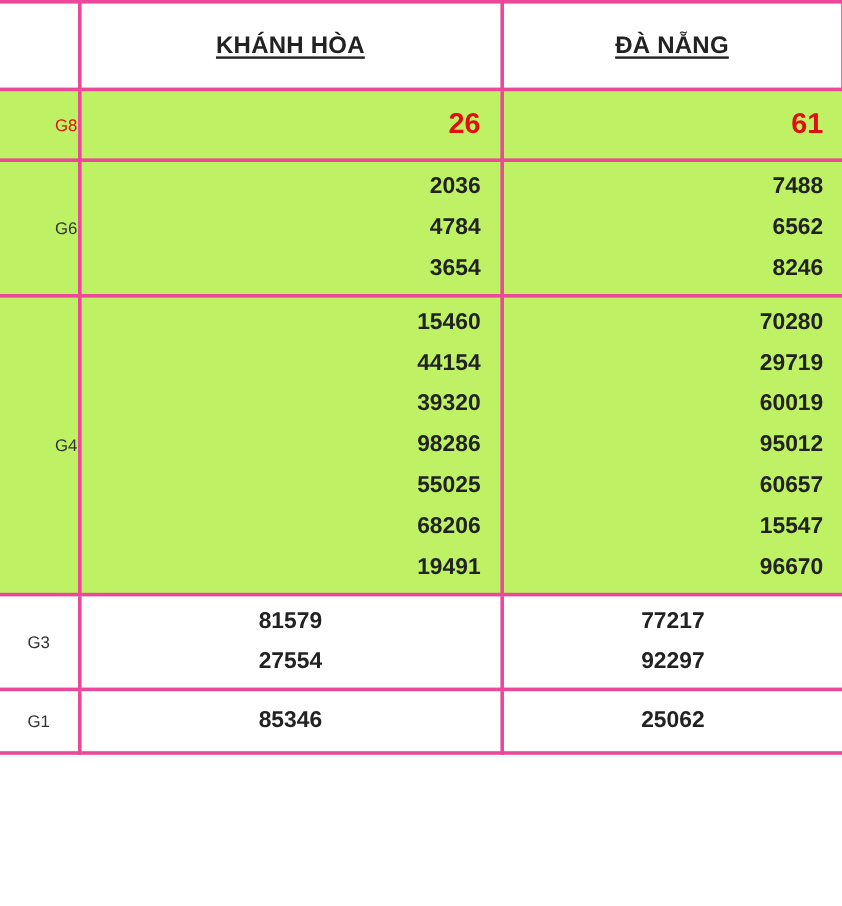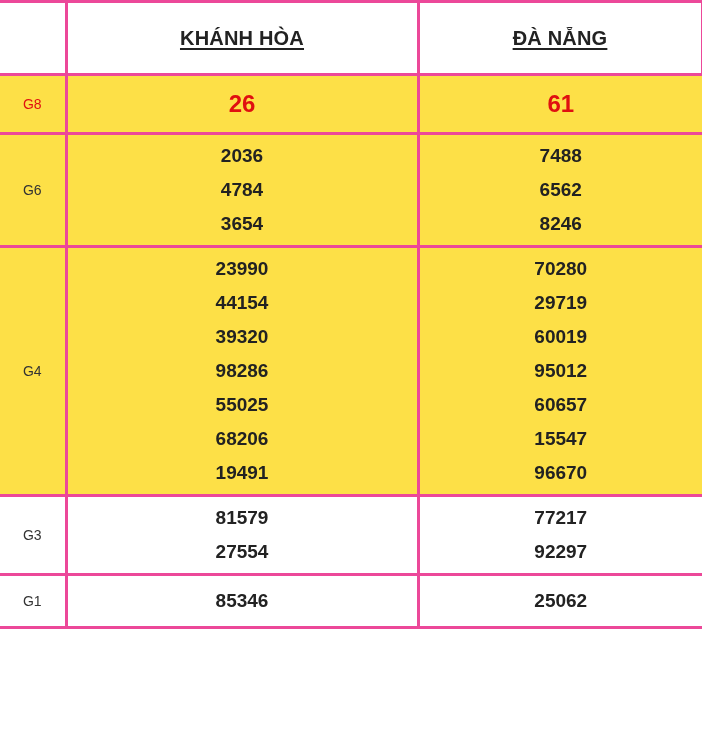--- a/index.html
+++ b/index.html
@@ -53,29 +53,29 @@
     border-left: none;
     background: inherit;
   }
   
   td.nums {
     text-align: center;
     font-size: 19px;
     font-weight: bold;
     color: #222222;
     line-height: 34px;
-    padding: 4px 4px;
+    padding: 4px 16px;
   }
   td.nums.last {
     border-right: none;
   }
   .num-line { display: block; }
 
   
-  tr.shaded td { background: #fde047; }
+  tr.shaded td { background: #bef264; text-align: right; }
   tr.plain td  { background: #ffffff; }
 
   
   tr.special td.row-label { color: #e01010; }
   tr.special td.nums {
     color: #e01010;
     font-size: 24px;
   }
   tr.g8 td { height: 48px; }
   tr.g7 td, tr.g5 td, tr.g2 td, tr.g1 td { height: 42px; }
@@ -119,21 +119,21 @@
         </td>
         <td class="nums last">
           <span class="num-line">7488</span>
           <span class="num-line">6562</span>
           <span class="num-line">8246</span>
         </td>
       </tr>
       <tr class="shaded g4">
         <td class="row-label">G4</td>
         <td class="nums">
-          <span class="num-line">23990</span>
+          <span class="num-line">15460</span>
           <span class="num-line">44154</span>
           <span class="num-line">39320</span>
           <span class="num-line">98286</span>
           <span class="num-line">55025</span>
           <span class="num-line">68206</span>
           <span class="num-line">19491</span>
         </td>
         <td class="nums last">
           <span class="num-line">70280</span>
           <span class="num-line">29719</span>

